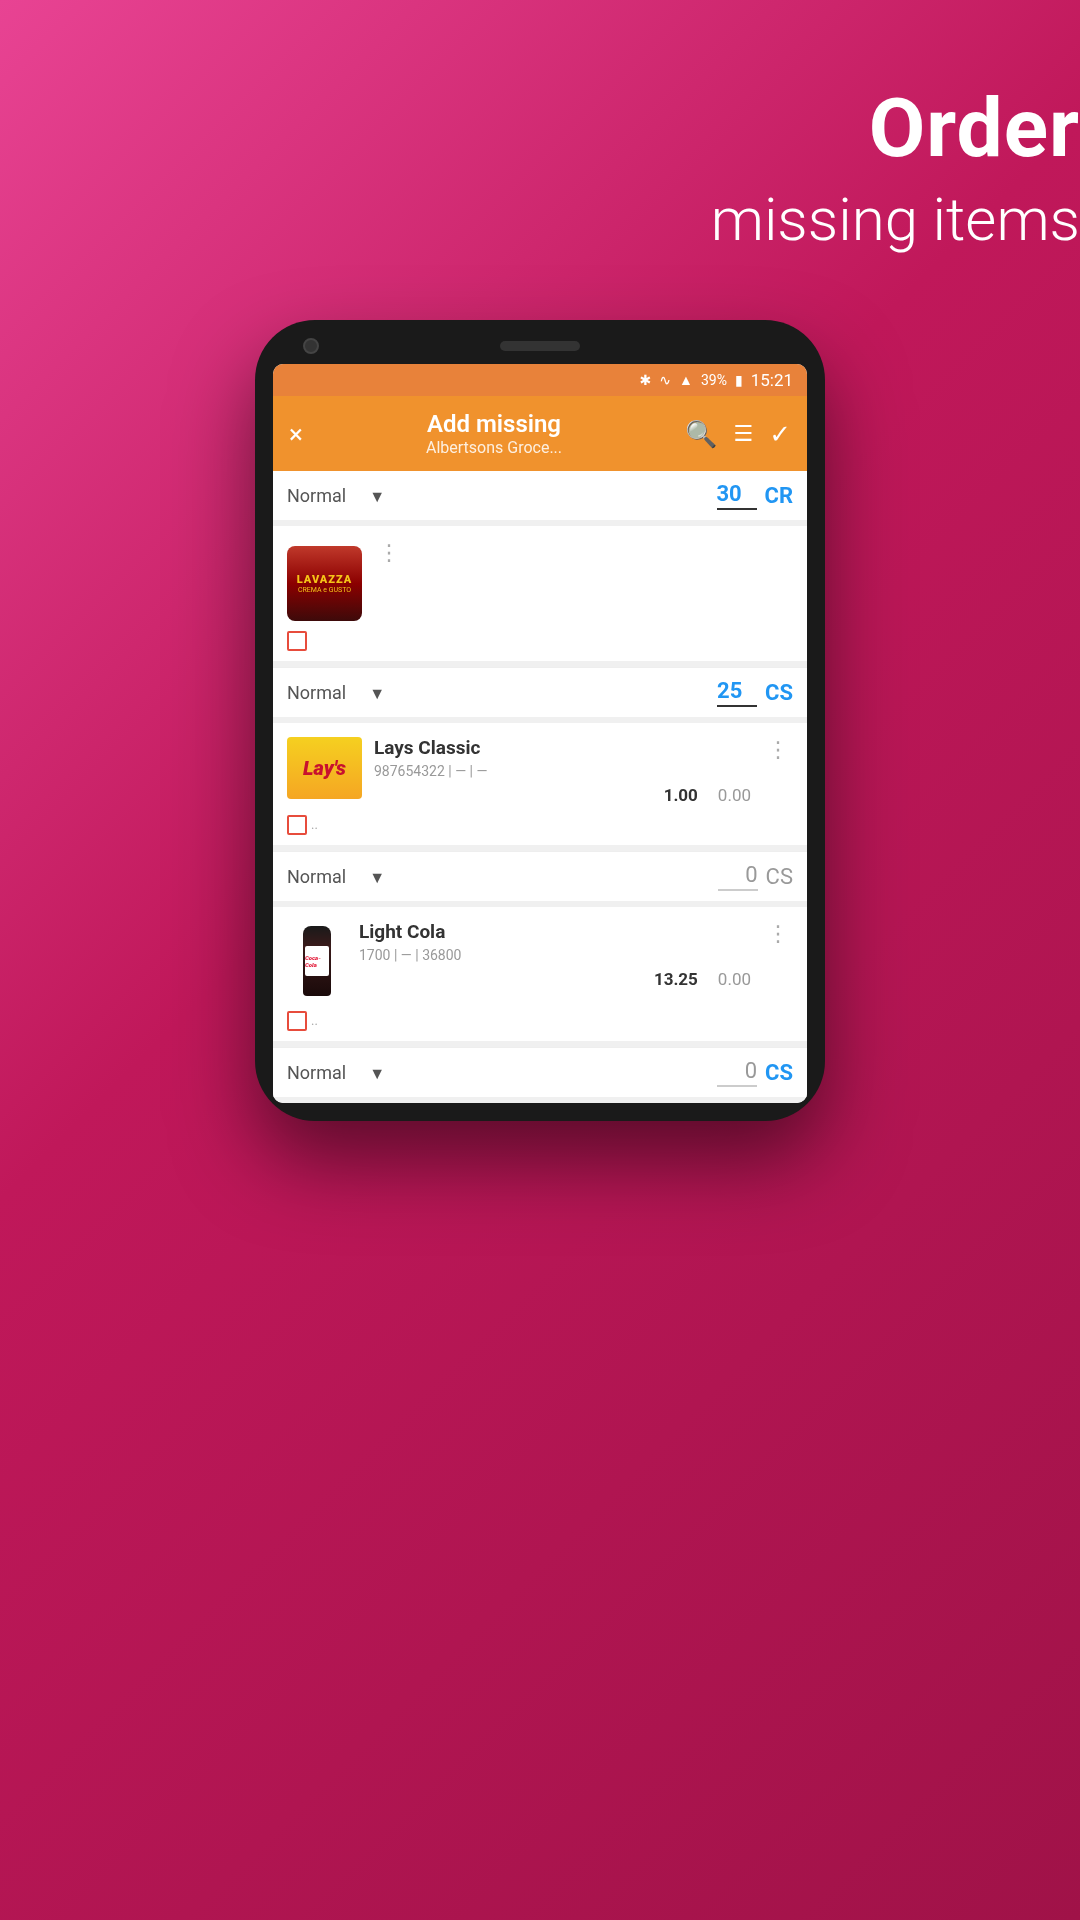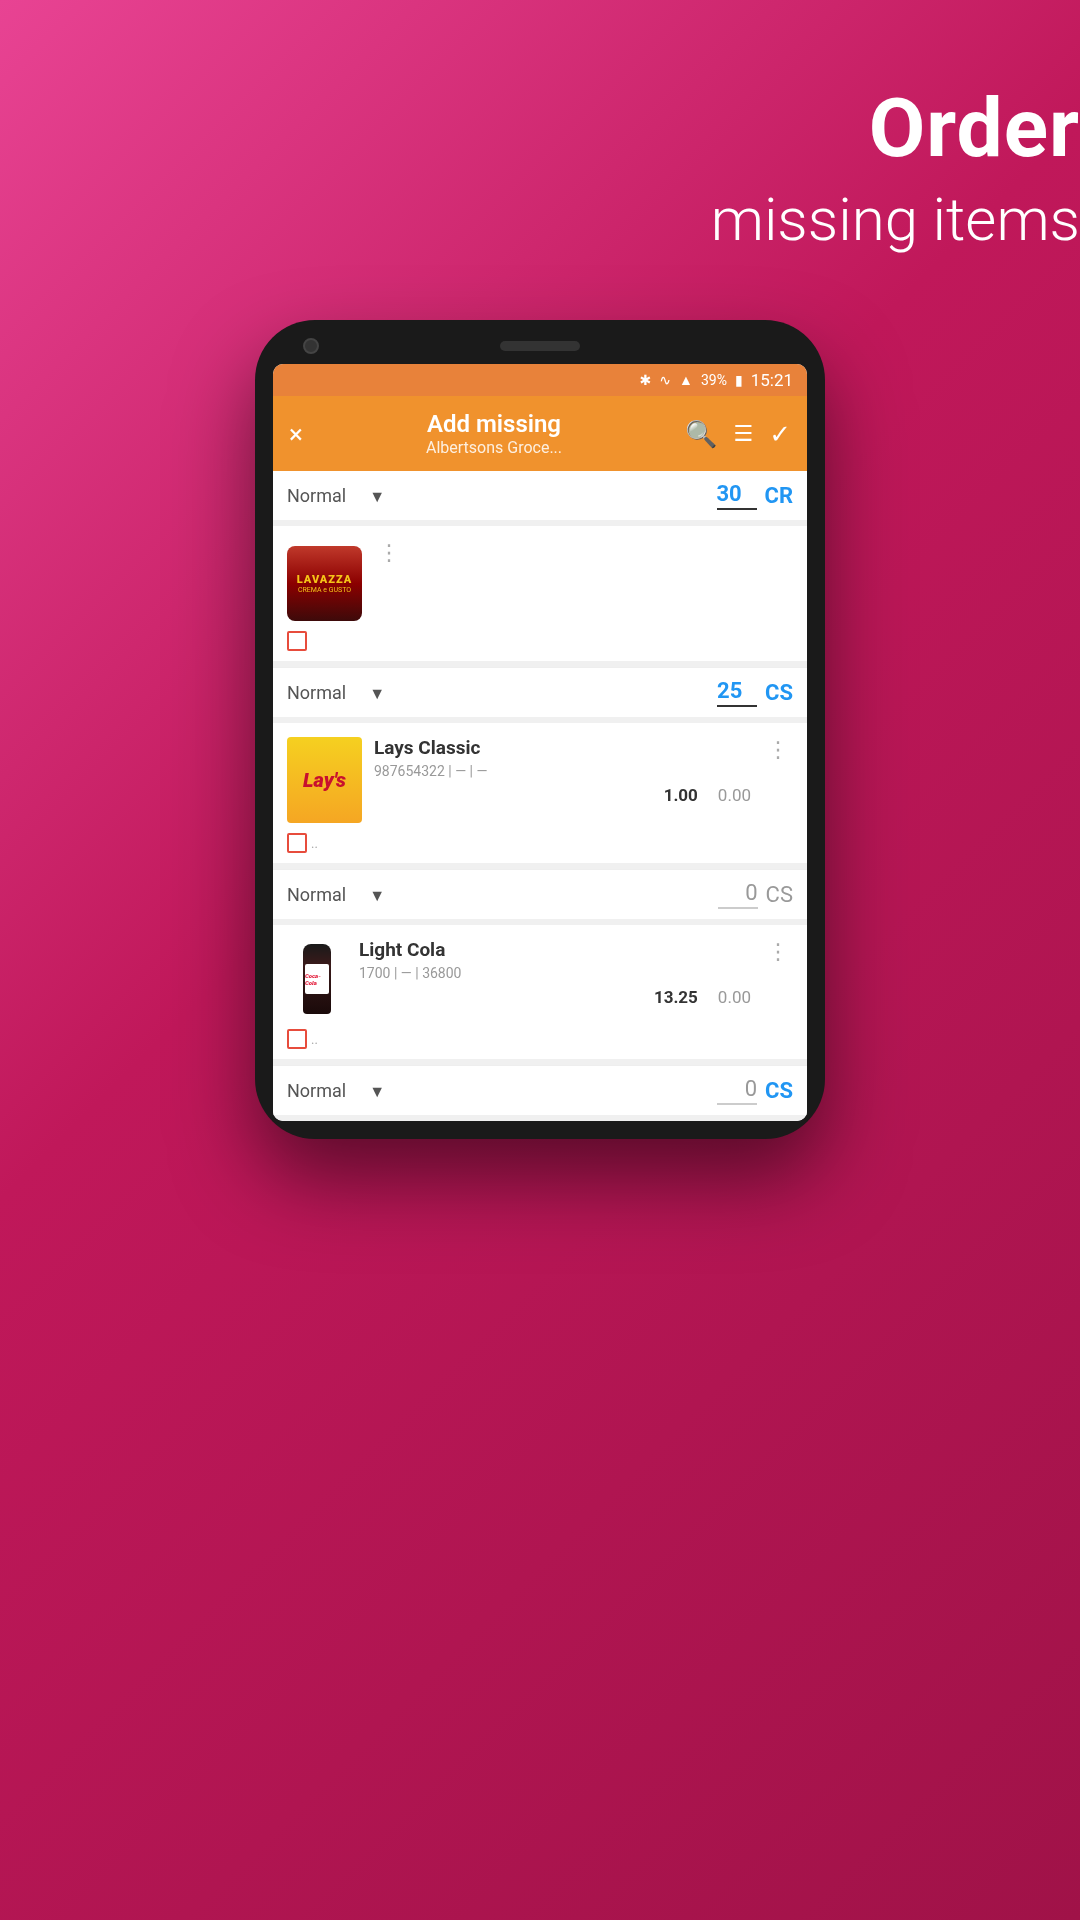--- a/index.html
+++ b/index.html
@@ -328,21 +328,21 @@
     }
     .lavazza-sub {
       color: #f5c518;
       font-size: 7px;
       z-index: 1;
     }
 
     
     .lays-img {
       width: 75px;
-      height: 86px;
+      height: 62px;
       background: linear-gradient(to bottom, #f5d020 0%, #f5a623 100%);
       border-radius: 4px;
       display: flex;
       align-items: center;
       justify-content: center;
       position: relative;
       overflow: hidden;
     }
     .lays-brand {
       color: #c8102e;

